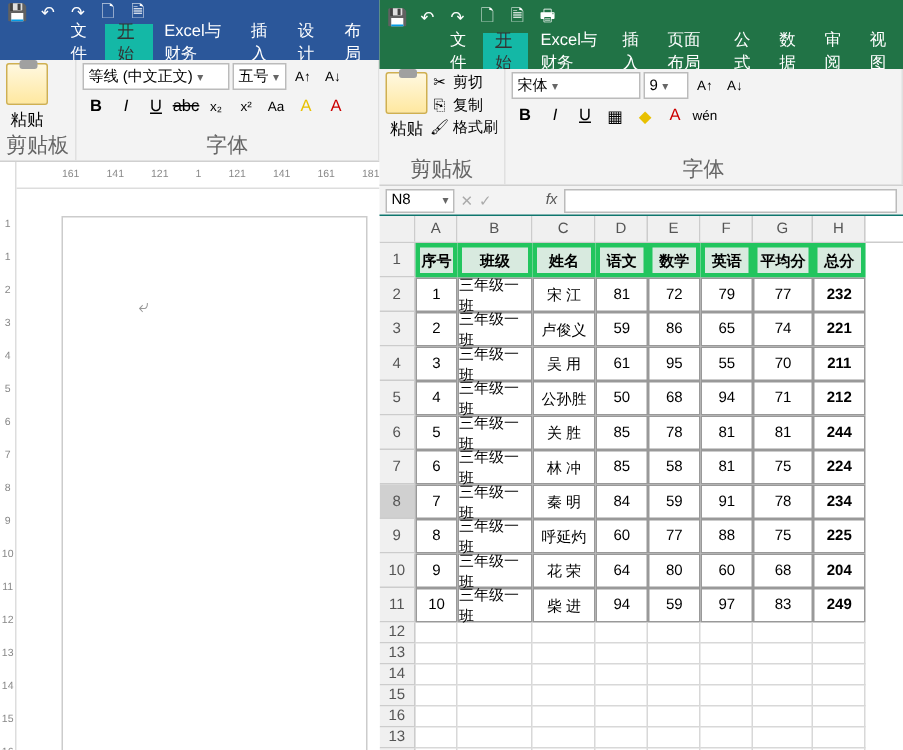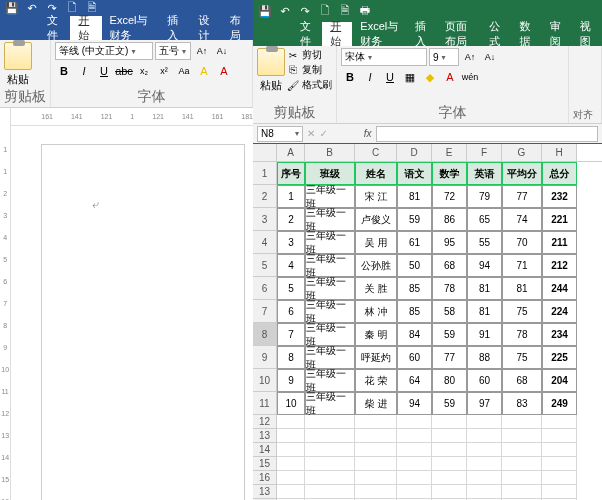--- a/index.html
+++ b/index.html
@@ -8,21 +8,21 @@
 .word { width: 253px; }
 .excel { width: 349px; }
 .titlebar { height: 22px; display: flex; align-items: center; padding: 0 4px; gap: 4px; }
 .word .titlebar { background: #2b579a; color: #fff; }
 .excel .titlebar { background: #217346; color: #fff; }
 .qat-icon { width: 16px; height: 16px; display: flex; align-items: center; justify-content: center; font-size: 11px; cursor: default; }
 .menubar { height: 24px; display: flex; align-items: center; font-size: 11px; padding-left: 39px; }
 .word .menubar { background: #2b579a; color: #fff; }
 .excel .menubar { background: #217346; color: #fff; }
 .menu-item { padding: 0 8px; height: 24px; display: flex; align-items: center; cursor: pointer; }
-.menu-item.active { background: #ffffff; color: #333; text-decoration: underline; }
+.menu-item.active { background: #14b8a6; color: #333; text-decoration: underline; }
 .menu-item.file { }
 .ribbon { background: #f3f3f3; border-bottom: 1px solid #d0d0d0; display: flex; font-size: 11px; }
 .word .ribbon { height: 68px; }
 .excel .ribbon { height: 78px; }
 .ribbon-group { display: flex; flex-direction: column; border-right: 1px solid #e0e0e0; padding: 2px 4px 0; }
 .ribbon-group-body { flex: 1; display: flex; align-items: flex-start; gap: 2px; }
 .ribbon-group-label { font-size: 14px; color: #666; text-align: center; padding: 1px 0; }
 .paste-btn { display: flex; flex-direction: column; align-items: center; gap: 2px; cursor: pointer; }
 .paste-icon { width: 28px; height: 28px; background: linear-gradient(#fff8e0, #ffe8a0); border: 1px solid #d0b050; border-radius: 2px; position: relative; }
 .paste-icon::before { content: ""; position: absolute; top: -3px; left: 8px; width: 12px; height: 6px; background: #a0a0a0; border-radius: 2px; }
@@ -54,21 +54,21 @@
 .rowhead-spacer { width: 24px; background: #f0f0f0; border-right: 1px solid #ccc; }
 .colhead { background: #f0f0f0; border-right: 1px solid #ccc; font-size: 10px; color: #555; display: flex; align-items: center; justify-content: center; }
 .colA { width: 28px; } .colB { width: 50px; } .colC { width: 42px; }
 .colD { width: 35px; } .colE { width: 35px; } .colF { width: 35px; }
 .colG { width: 40px; } .colH { width: 35px; }
 .grid-rows { flex: 1; overflow: hidden; }
 .grow { display: flex; height: 23px; }
 .grow.short { height: 14px; }
 .rowhead { width: 24px; background: #f0f0f0; border-right: 1px solid #ccc; border-bottom: 1px solid #ccc; font-size: 10px; color: #555; display: flex; align-items: center; justify-content: center; }
 .cell { border-right: 1px solid #d8d8d8; border-bottom: 1px solid #d8d8d8; font-size: 10px; display: flex; align-items: center; justify-content: center; }
-.dhead .cell { background: #d8eadf; font-weight: 600; border: 1px solid #22c55e; }
+.dhead .cell { background: #d8eadf; font-weight: 600; border: 3px solid #22c55e; }
 .drow .cell { border: 1px solid #999; }
 .drow .cell.bold { font-weight: bold; }
 .sel .rowhead { background: #d0d0d0; }
 .align-label { font-size: 10px; color: #666; padding-right: 4px; }
 </style>
 </head>
 <body>
 
 <div class="app word">
   <div class="titlebar">
@@ -230,23 +230,20 @@
             <span class="fmt-btn under">U</span>
             <span class="fmt-btn">▦</span>
             <span class="fmt-btn" style="color:#e8c000">◆</span>
             <span class="fmt-btn" style="color:#c00">A</span>
             <span class="fmt-btn sup">wén</span>
           </div>
         </div>
       </div>
       <div class="ribbon-group-label">字体</div>
     </div>
-    <div class="ribbon-group" style="justify-content:flex-end">
-      <div class="ribbon-group-label align-label">对齐</div>
-    </div>
   </div>
   <div class="excel-tools">
     <div class="namebox">
       <span>N8</span>
       <span class="combo-arrow">▾</span>
     </div>
     <span style="color:#aaa">✕</span>
     <span style="color:#aaa">✓</span>
     <span class="fx">fx</span>
     <div style="flex:1;background:#fff;height:16px;border:1px solid #bbb"></div>

